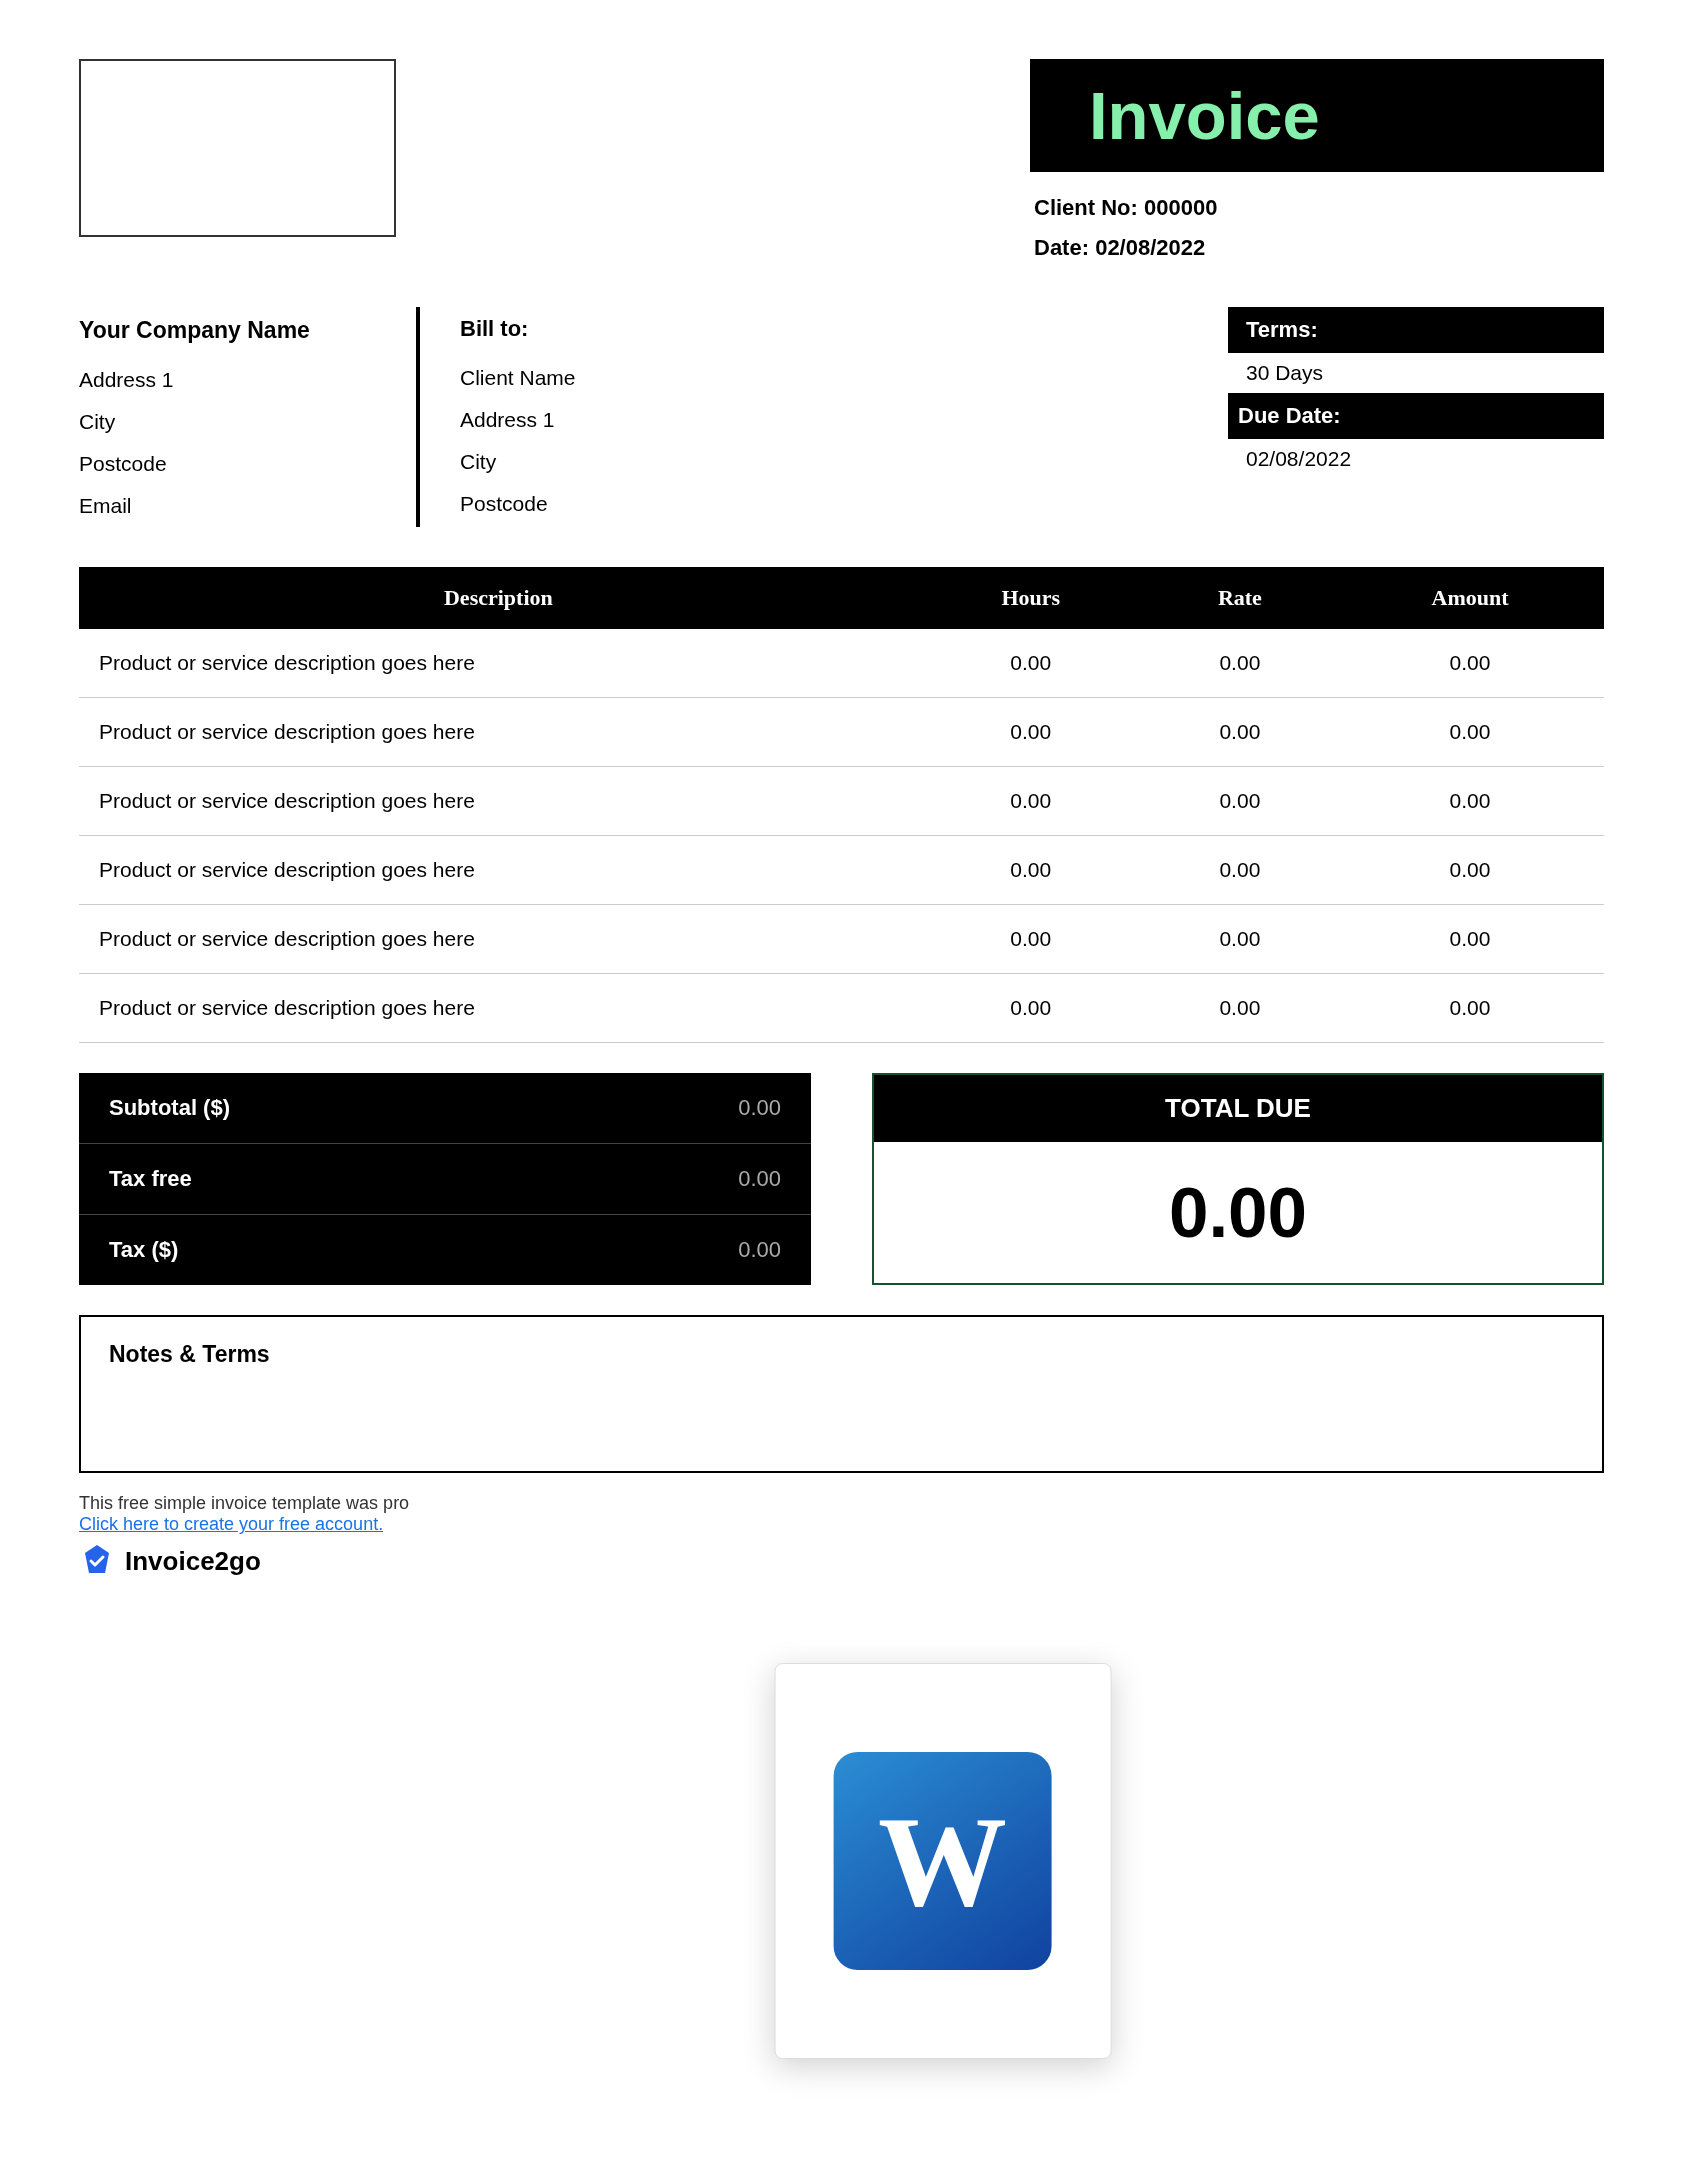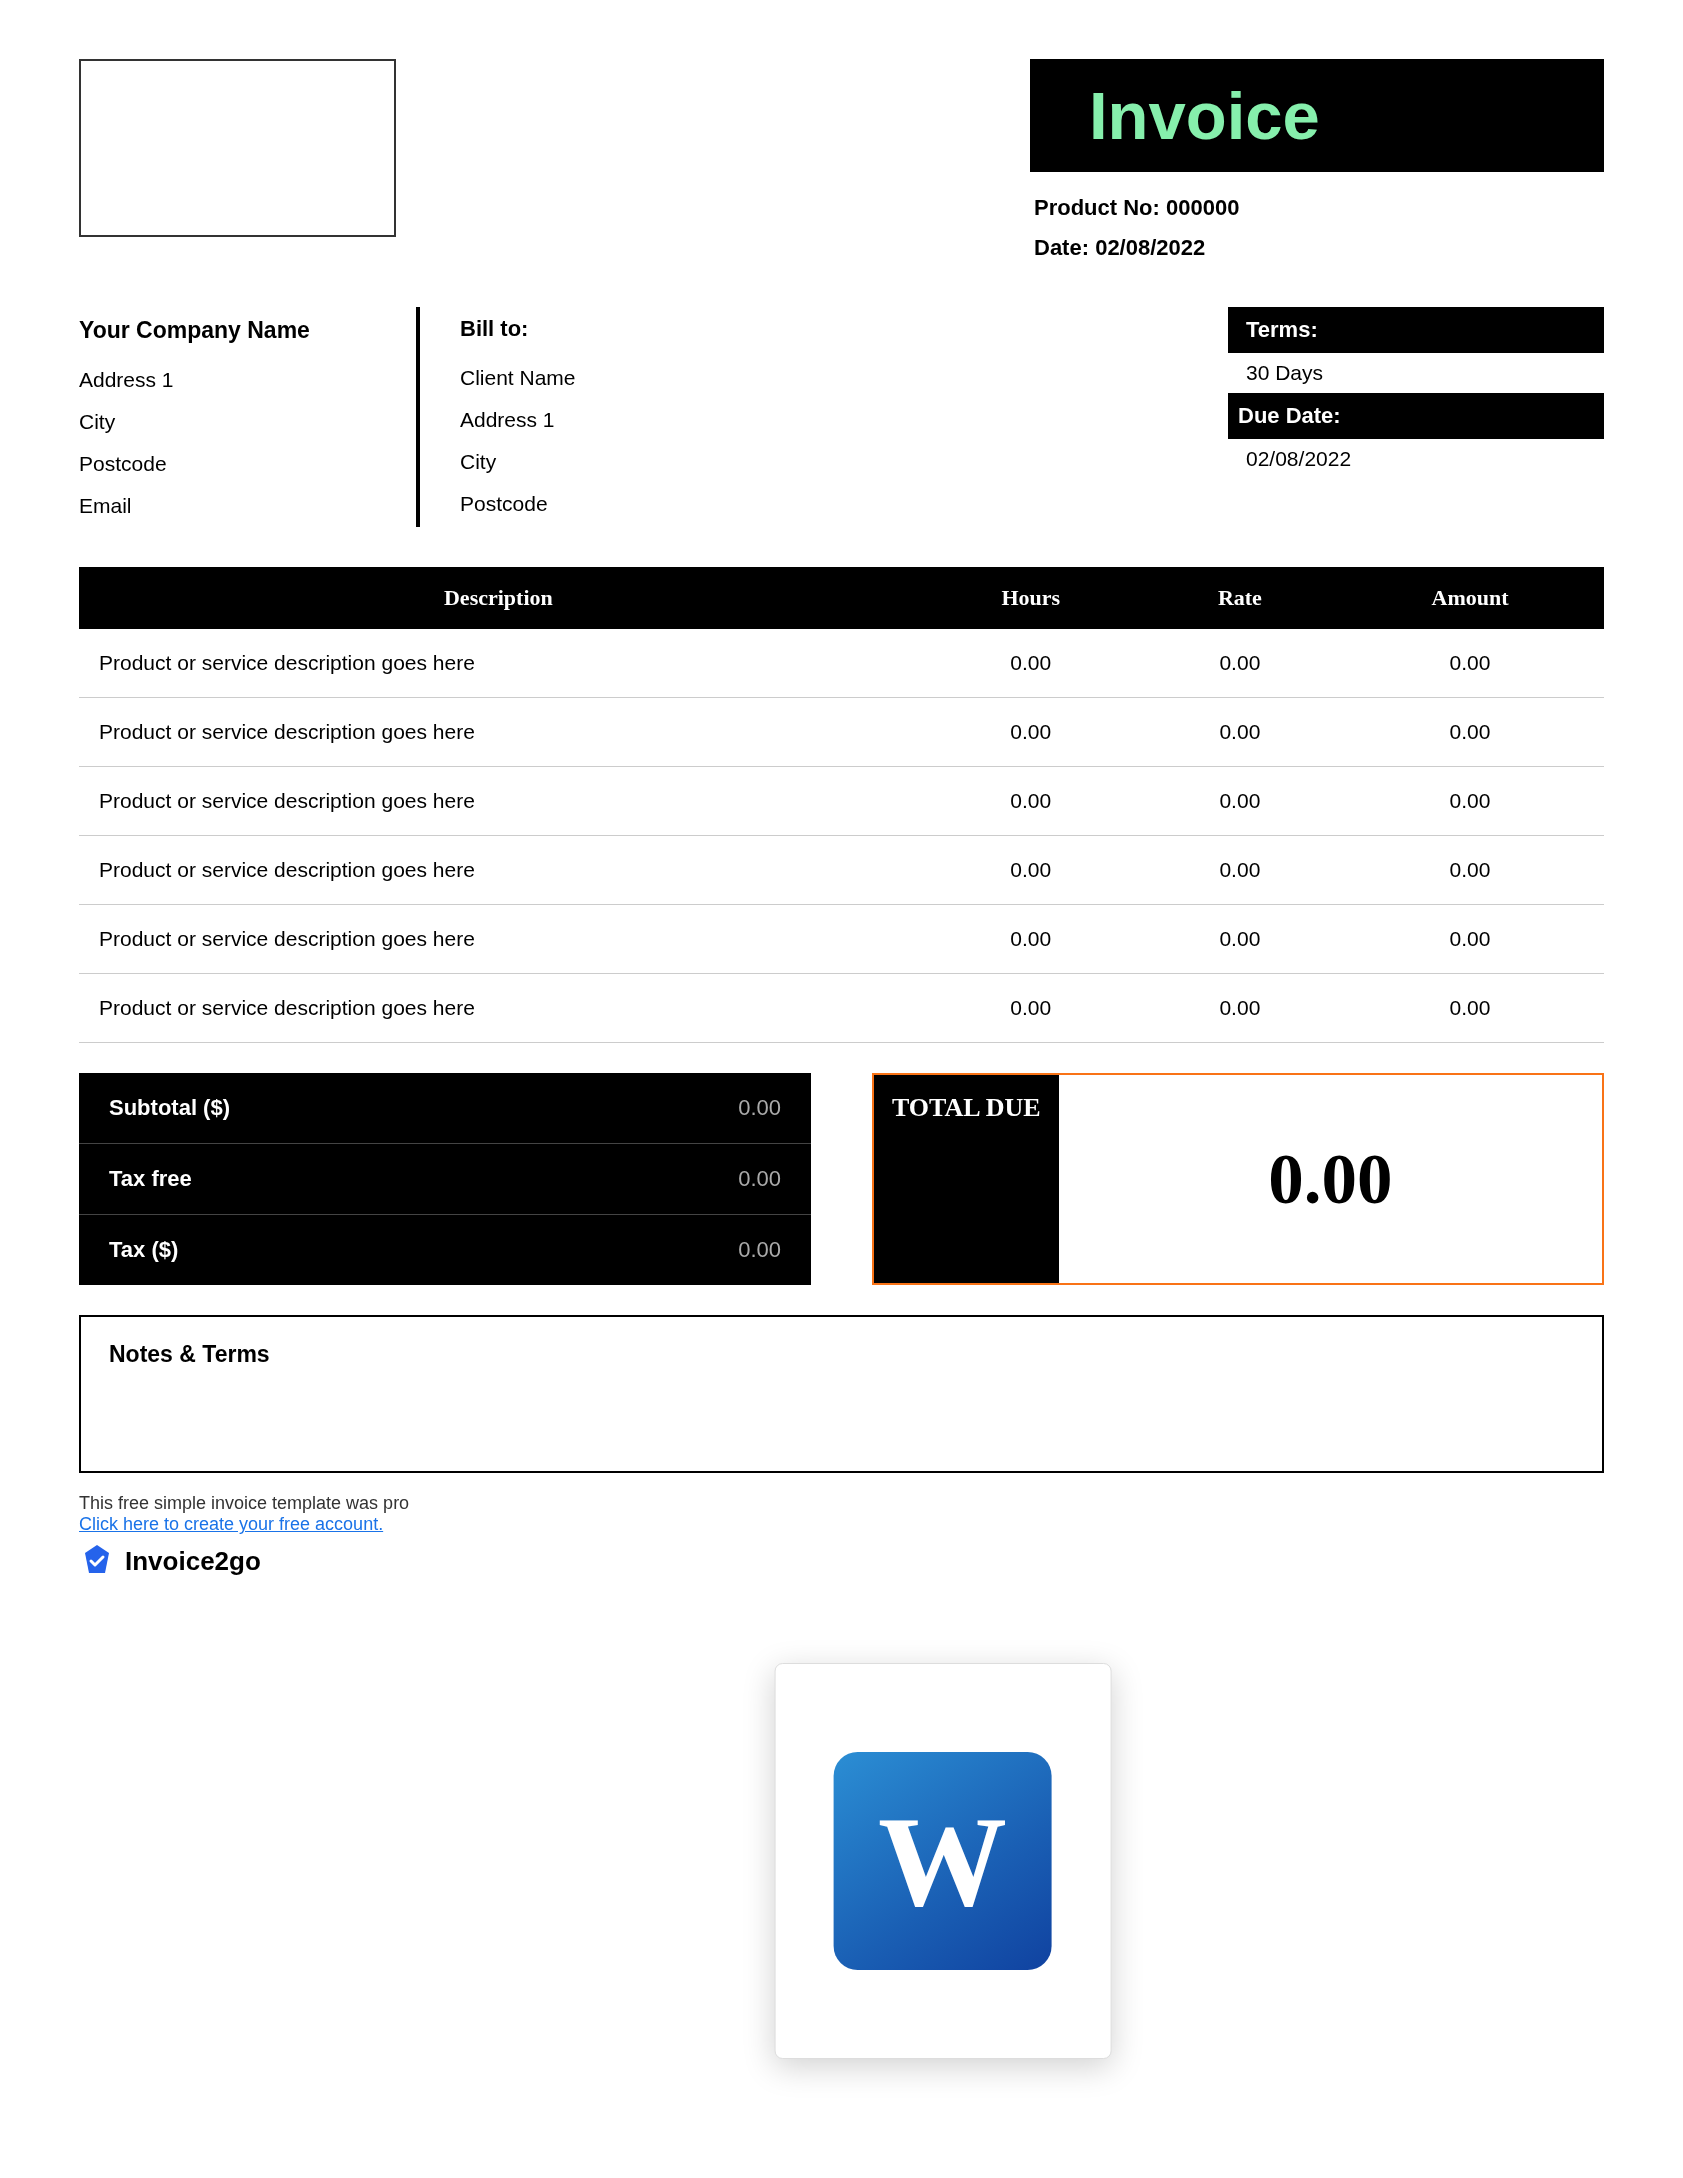--- a/index.html
+++ b/index.html
@@ -156,24 +156,23 @@
     .subtotal-label {
       font-size: 22px;
       font-weight: bold;
     }
     .subtotal-value {
       font-size: 22px;
       color: #aaa;
     }
     .total-due-block {
       width: 48%;
-      border: 2px solid #f97316;
-      display: flex;
-      flex-direction: row;
-      font-family: Liberation Serif, serif;
+      border: 2px solid #14532d;
+      display: flex;
+      flex-direction: column;
     }
     .total-due-header {
       background: #000;
       color: #fff;
       text-align: center;
       font-size: 26px;
       font-weight: bold;
       padding: 18px;
     }
     .total-due-amount {
@@ -258,21 +257,21 @@
   </style>
 </head>
 <body>
 
 <div class="header-section">
   <div class="logo-box"></div>
   <div class="invoice-title-block">
     <div class="invoice-title-bg">Invoice</div>
     <div class="invoice-meta">
       <div>
-        <span>Product No:</span>
+        <span>Client No:</span>
         <span>000000</span>
       </div>
       <div>
         <span>Date:</span>
         <span>02/08/2022</span>
       </div>
     </div>
   </div>
 </div>
 

